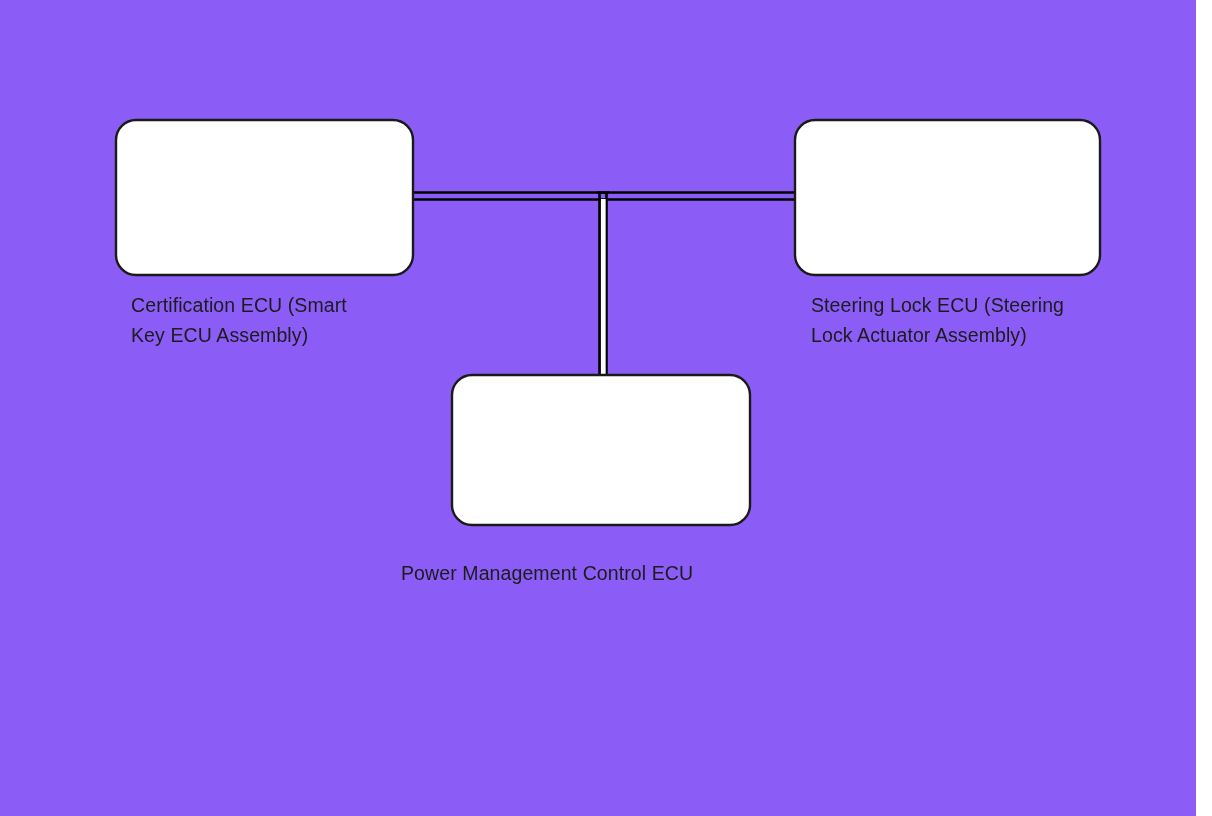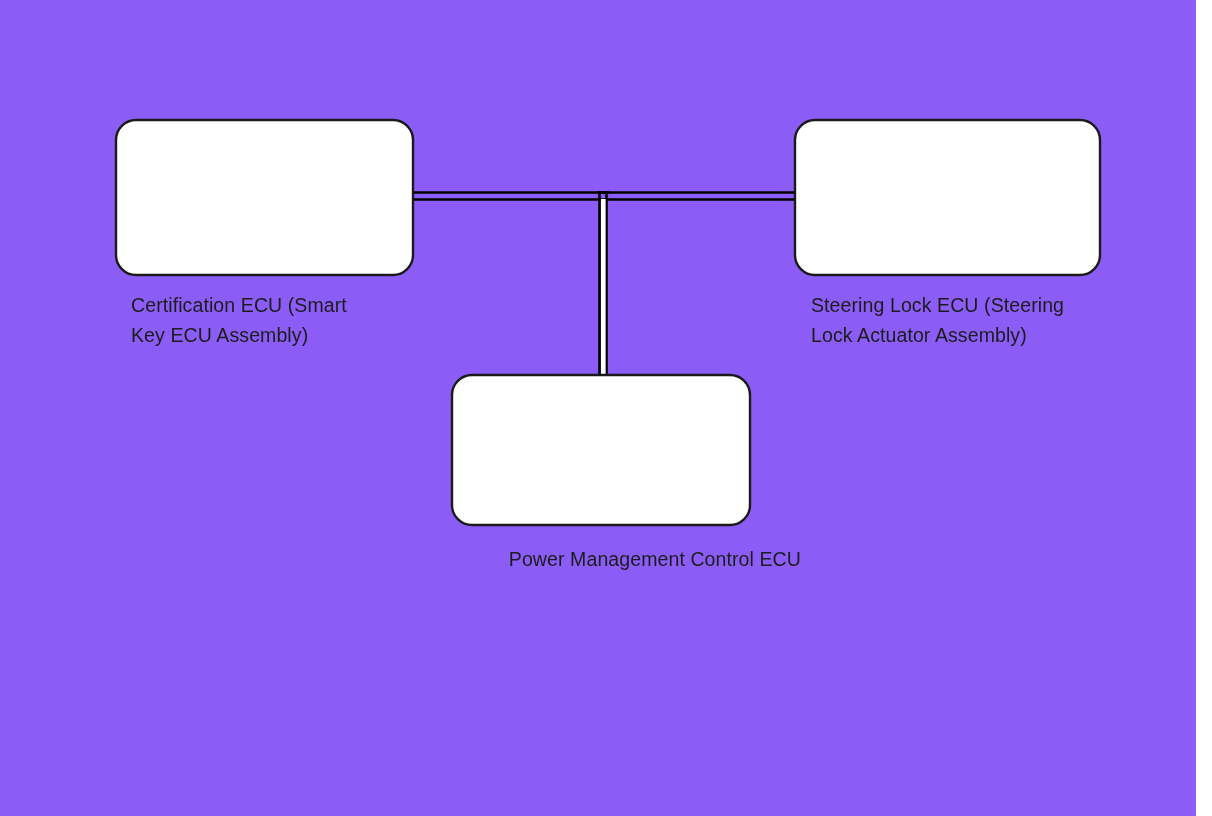--- a/index.html
+++ b/index.html
@@ -44,23 +44,23 @@
   }
   .label-right {
     left: 795px;
     top: 290px;
     width: 330px;
     text-align: left;
     margin-left: 16px;
   }
   .label-bottom {
     left: 401px;
-    top: 544px;
+    top: 558px;
     width: 400px;
-    text-align: right;
+    text-align: left;
   }
 </style>
 </head>
 <body>
 
 <div id="canvas">
 
   <svg class="diagram-svg" viewBox="0 0 1212 816" xmlns="http://www.w3.org/2000/svg">
 
     <g>

